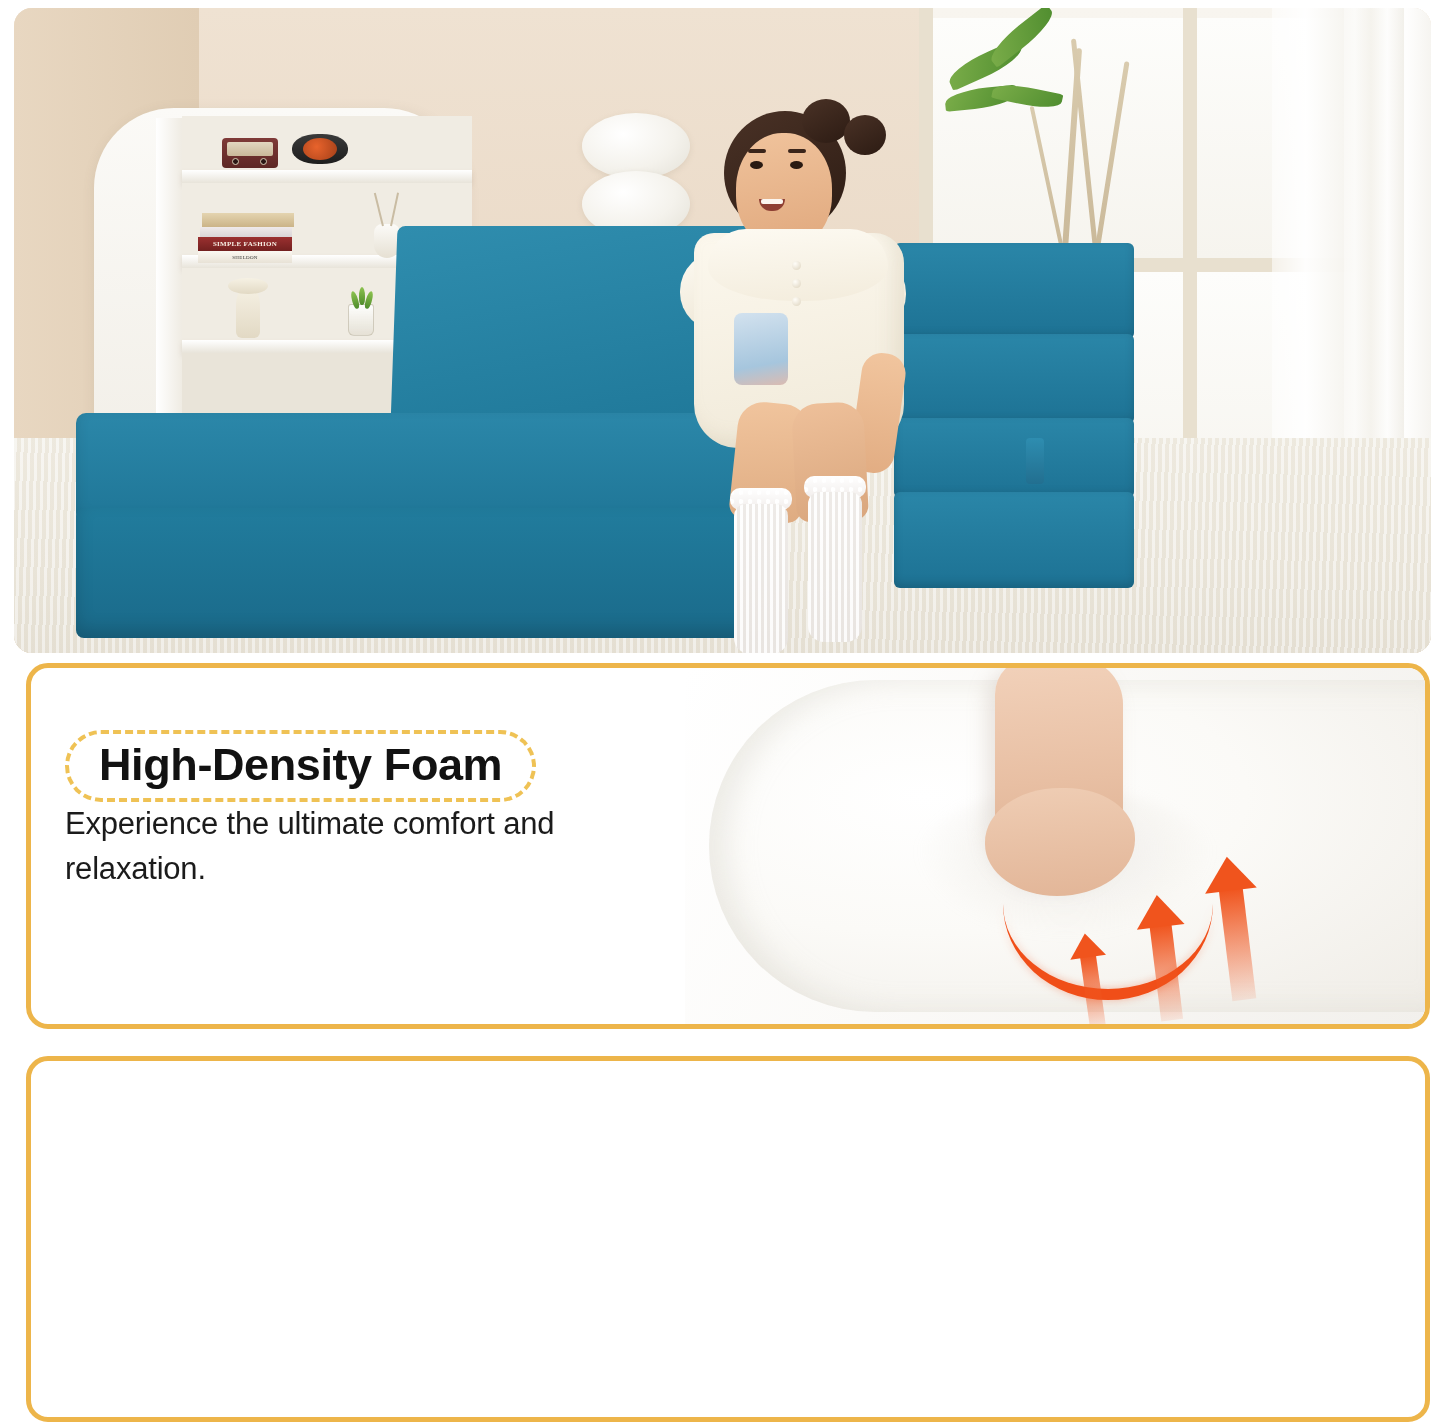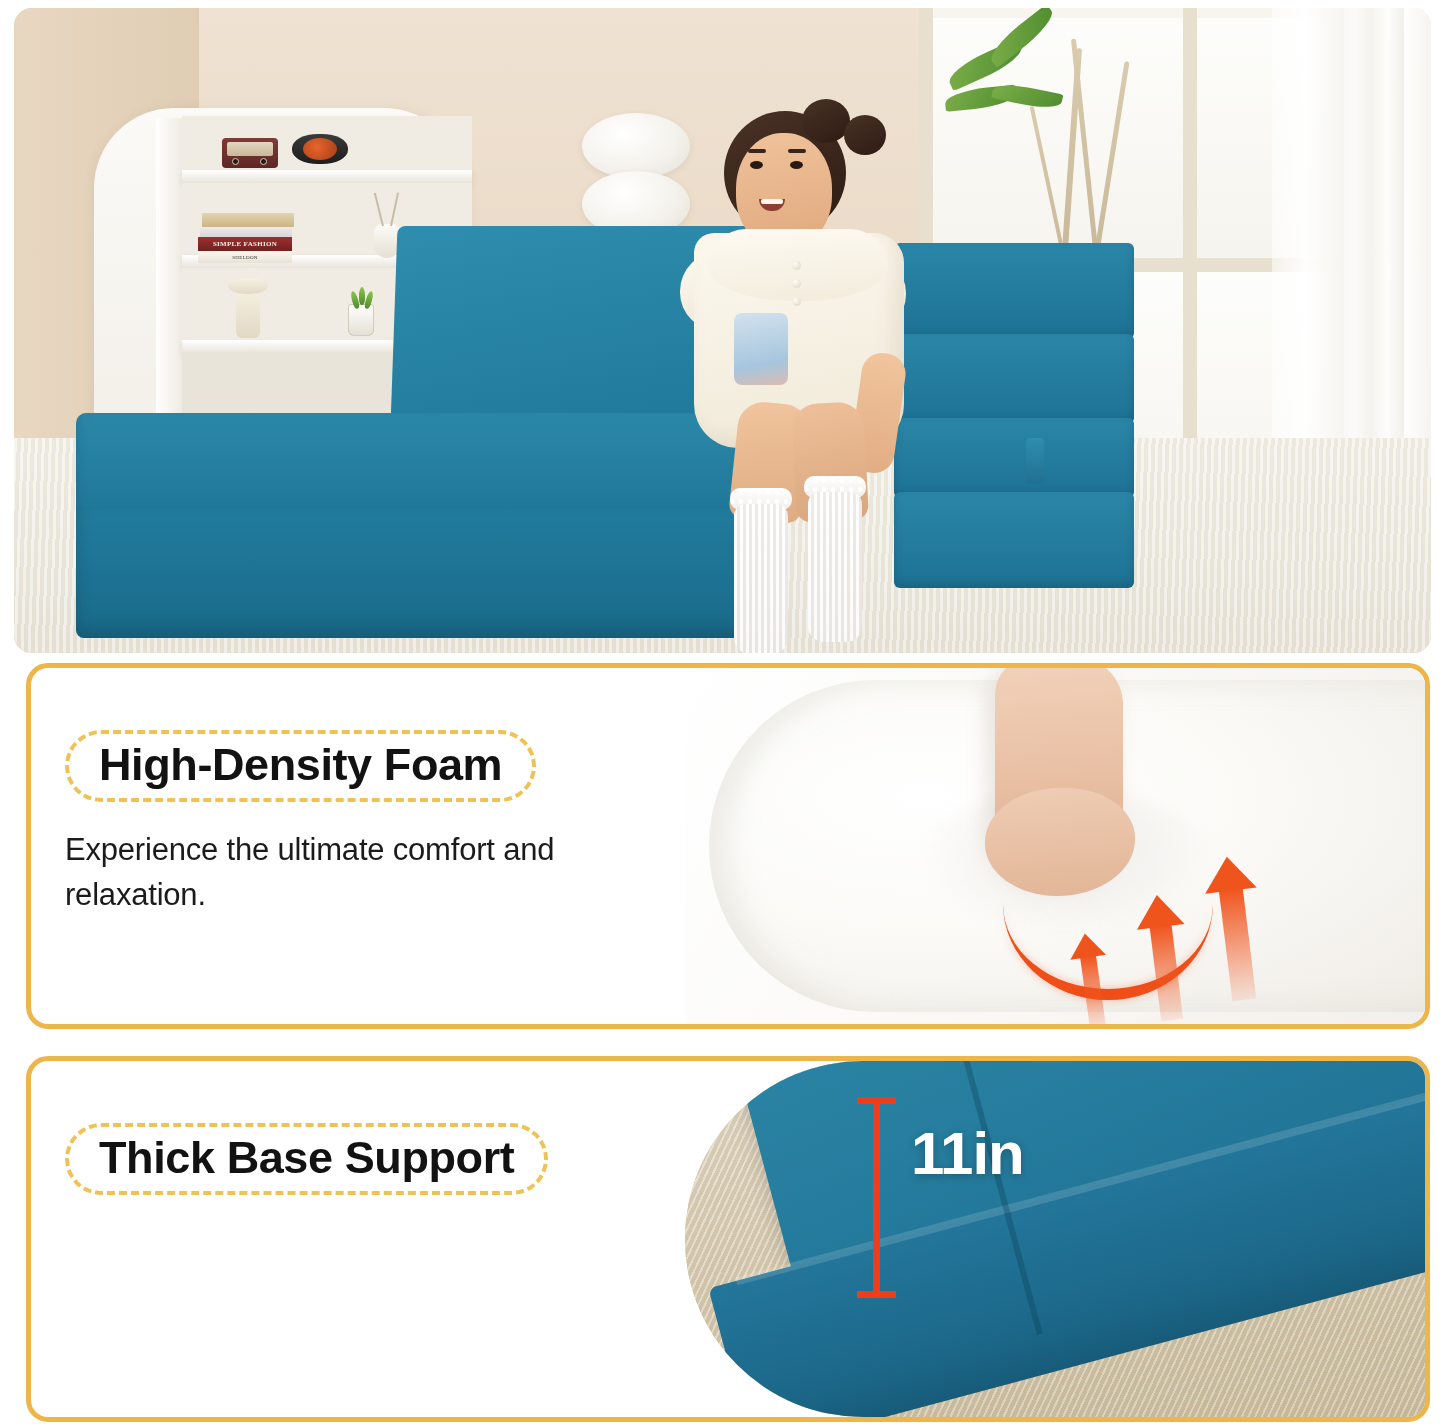--- a/index.html
+++ b/index.html
@@ -372,21 +372,20 @@
   .pill-title {
     font-family: "Liberation Sans", sans-serif;
     font-weight: 700;
     font-size: 45px;
     line-height: 1.05;
     color: #121212;
     letter-spacing: -0.4px;
     white-space: nowrap;
   }
   .panel-body {
-    margin-top: 26px;
     font-family: "Liberation Sans", sans-serif;
     font-size: 31px;
     line-height: 1.45;
     color: #1b1b1b;
     letter-spacing: -0.2px;
     max-width: 610px;
   }
 
   
   .foam-photo {
@@ -687,35 +686,18 @@
     <div class="panel-text">
       <div class="pill">
         <div class="pill-title">High-Density Foam</div>
       </div>
       <div class="panel-body">Experience the ultimate comfort and relaxation.</div>
     </div>
   </div>
 
   <div class="panel panel-base">
 
-    <div class="base-photo">
-      <div class="base-mask">
-        <div class="carpet"></div>
-        <div class="mat-top"></div>
-        <div class="mat-front"></div>
-        <div class="mat-edge"></div>
-        <div class="mat-seam"></div>
-      </div>
-
-      <div class="dim-cap" style="top:36px;"></div>
-      <div class="dim-line"></div>
-      <div class="dim-cap" style="top:230px;"></div>
-      <div class="dim-label">11in</div>
-    </div>
 
     <div class="panel-text">
-      <div class="pill">
-        <div class="pill-title">Thick Base Support</div>
-      </div>
     </div>
   </div>
 
 </div>
 
 </body></html>

